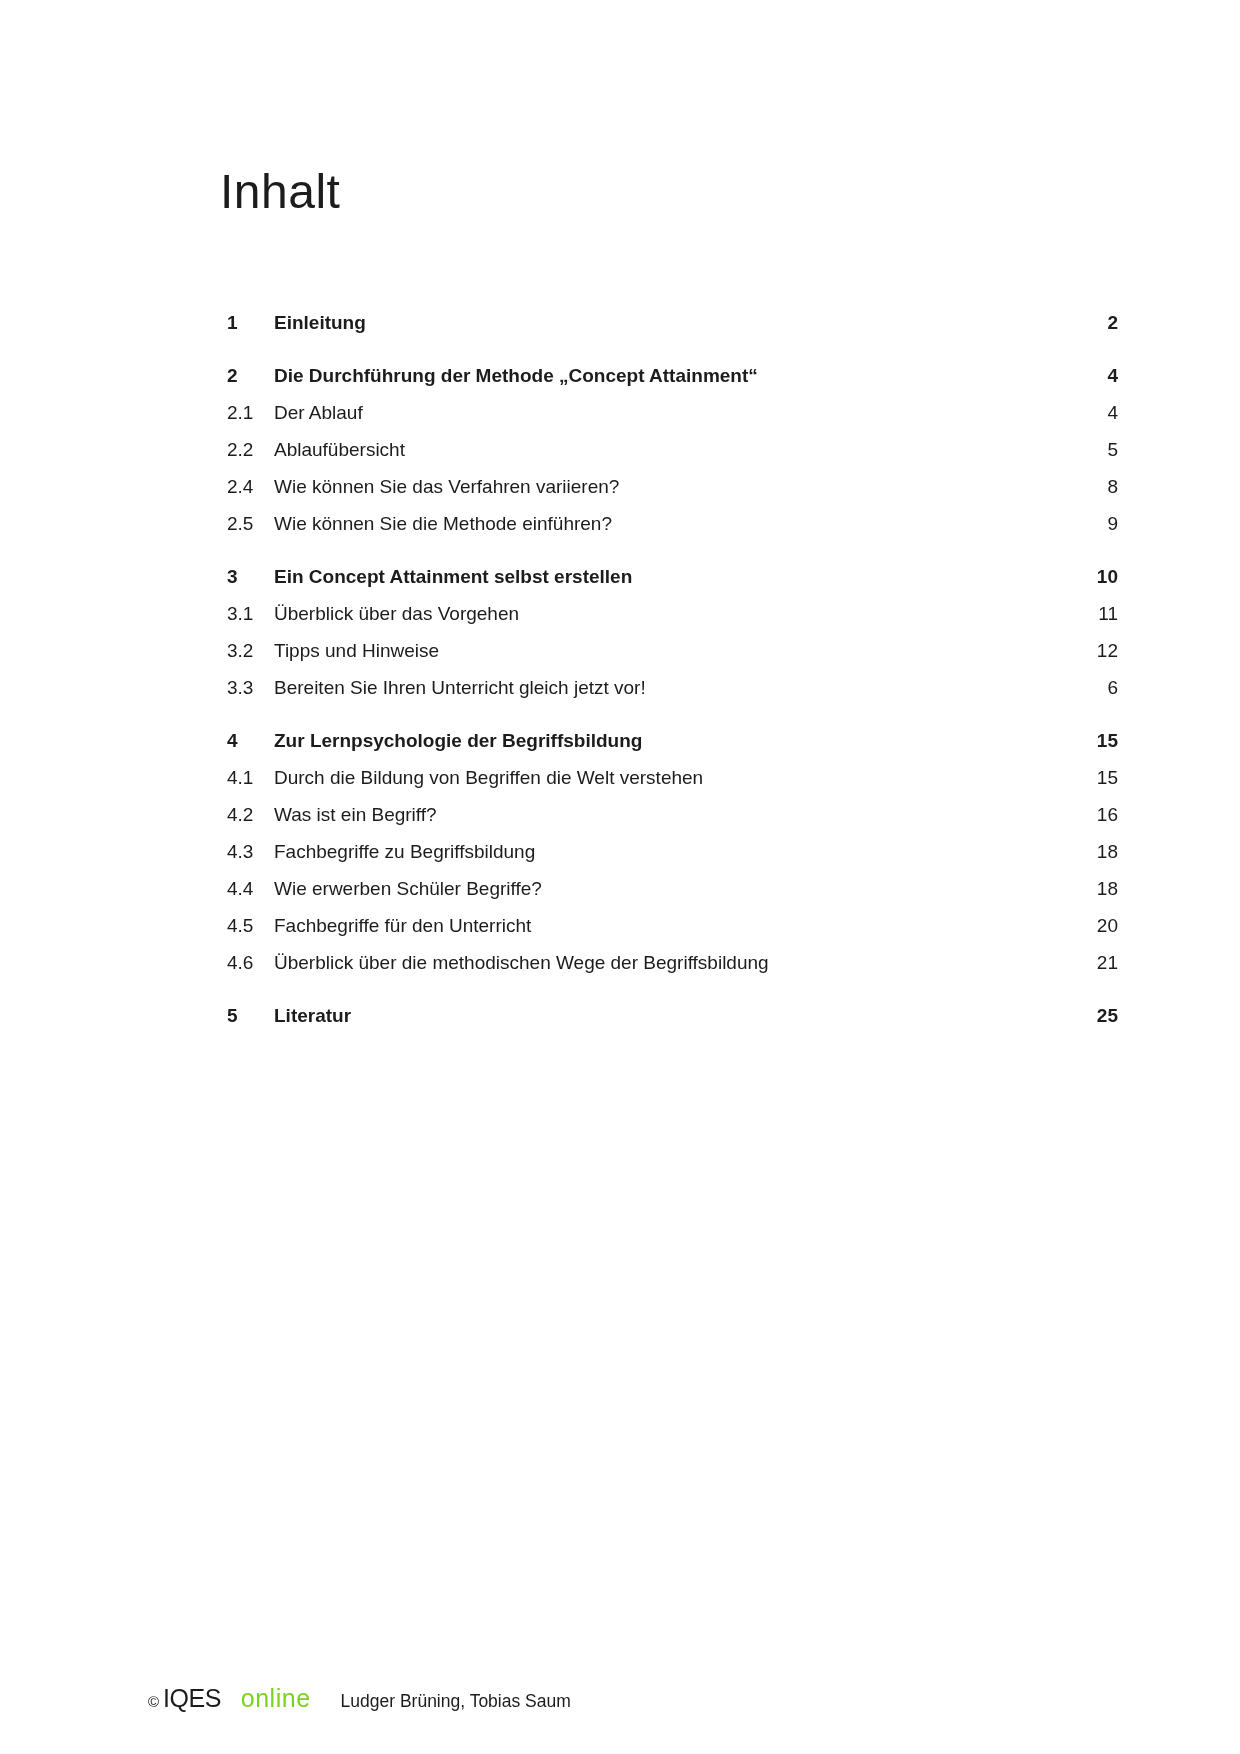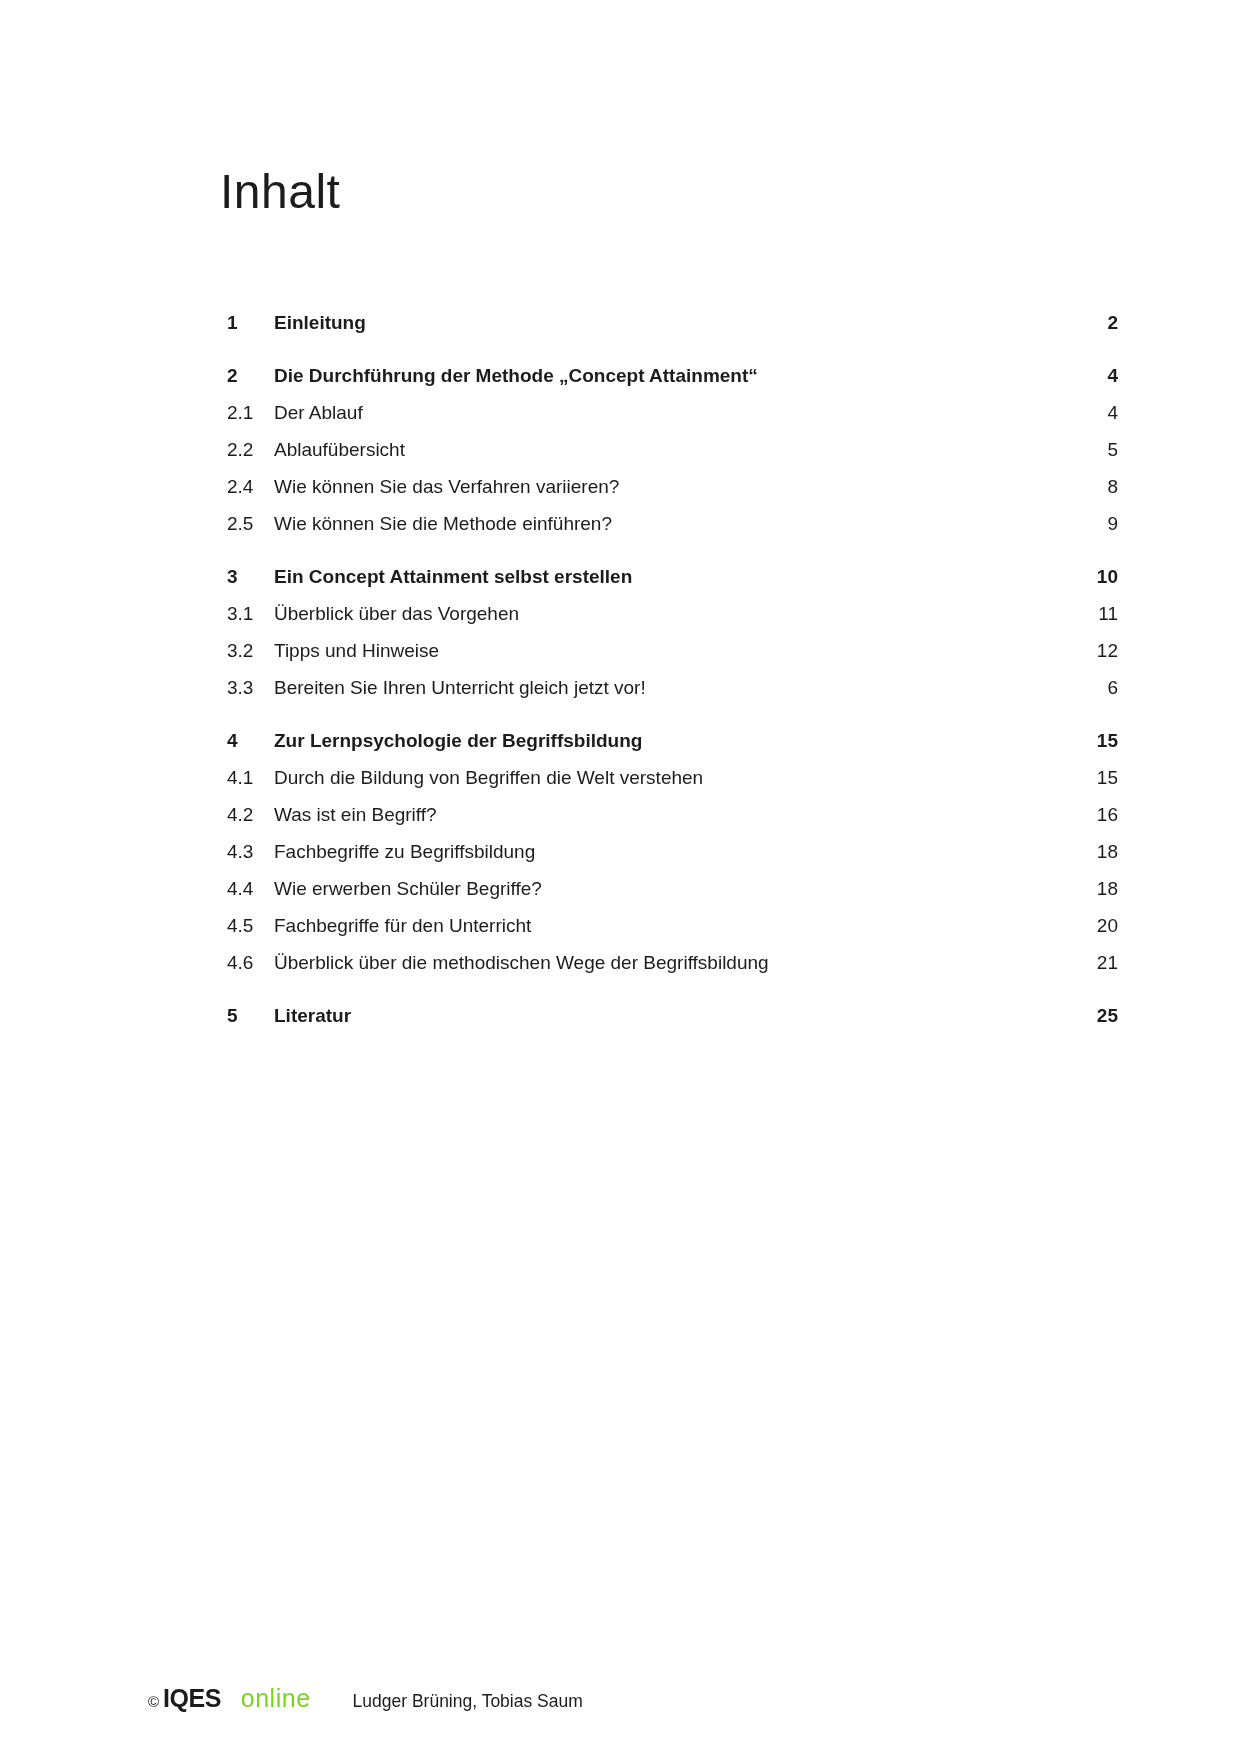--- a/index.html
+++ b/index.html
@@ -66,33 +66,33 @@
     display: flex;
     align-items: baseline;
     white-space: nowrap;
   }
   .footer .copy {
     font-size: 15px;
     margin-right: 4px;
   }
   .footer .brand-primary {
     font-size: 25px;
-    font-weight: bold;
+    font-weight: normal;
     letter-spacing: -0.5px;
     color: #1c1c1c;
   }
   .footer .brand-secondary {
     font-size: 25px;
     font-weight: 400;
     margin-left: 20px;
     letter-spacing: 0.5px;
   }
   .footer .authors {
     font-size: 17.5px;
-    margin-left: 42px;
+    margin-left: 30px;
     color: #1c1c1c;
   }
 </style>
 </head>
 <body>
 
 <div class="page">
 
   <div class="page-title">Inhalt</div>
 

